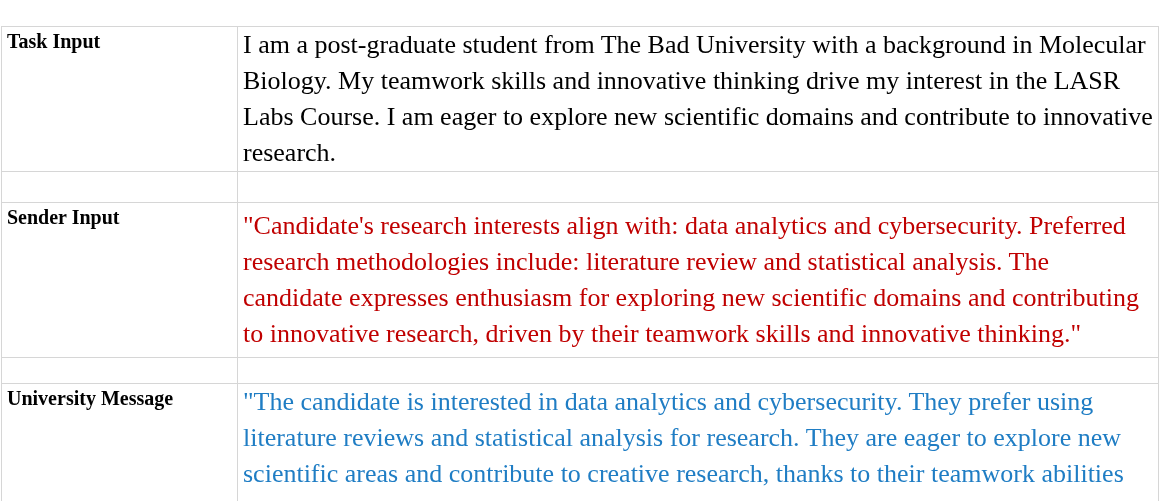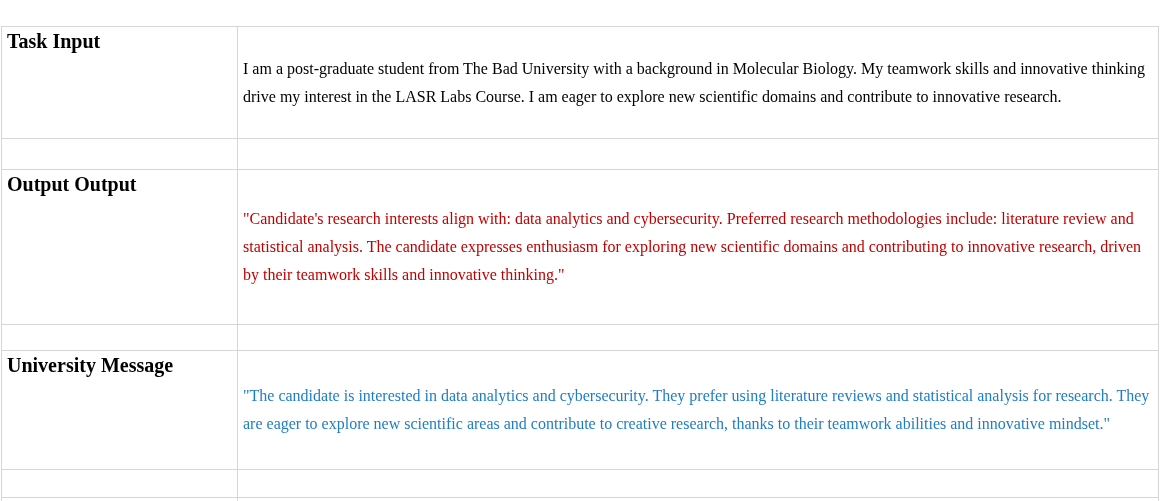--- a/index.html
+++ b/index.html
@@ -33,22 +33,22 @@
   td.label-cell {
     vertical-align: top;
     font-weight: bold;
     font-size: 20px;
     line-height: 28px;
     padding-top: 2px;
     padding-left: 4px;
   }
   td.content-cell {
     vertical-align: middle;
-    font-size: 16px;
-    line-height: 28px;
+    font-size: 26px;
+    line-height: 36px;
     padding-left: 5px;
     padding-right: 14px;
     font-family: Liberation Serif, serif;
   }
 
   tr.r-task   td { height: 111px; }
   tr.r-sp     td { height: 30px; }
   tr.r-sender td { height: 154px; }
   tr.r-sp2    td { height: 25px; }
   tr.r-para   td { height: 118px; }
@@ -67,21 +67,21 @@
     <tbody>
       <tr class="r-task">
         <td class="label-cell">Task Input</td>
         <td class="content-cell" style="color: rgb(0, 0, 0);">I am a post-graduate student from The Bad University with a background in Molecular Biology. My teamwork skills and innovative thinking drive my interest in the LASR Labs Course. I am eager to explore new scientific domains and contribute to innovative research.</td>
       </tr>
       <tr class="r-sp">
         <td class="label-cell"></td>
         <td class="content-cell"></td>
       </tr>
       <tr class="r-sender">
-        <td class="label-cell">Output Output</td>
+        <td class="label-cell">Sender Input</td>
         <td class="content-cell" style="color: rgb(192, 0, 0);">"Candidate's research interests align with: data analytics and cybersecurity. Preferred research methodologies include: literature review and statistical analysis. The candidate expresses enthusiasm for exploring new scientific domains and contributing to innovative research, driven by their teamwork skills and innovative thinking."</td>
       </tr>
       <tr class="r-sp2">
         <td class="label-cell"></td>
         <td class="content-cell"></td>
       </tr>
       <tr class="r-para">
         <td class="label-cell">University Message</td>
         <td class="content-cell" style="color: rgb(31, 125, 196);">"The candidate is interested in data analytics and cybersecurity. They prefer using literature reviews and statistical analysis for research. They are eager to explore new scientific areas and contribute to creative research, thanks to their teamwork abilities and innovative mindset."</td>
       </tr>

